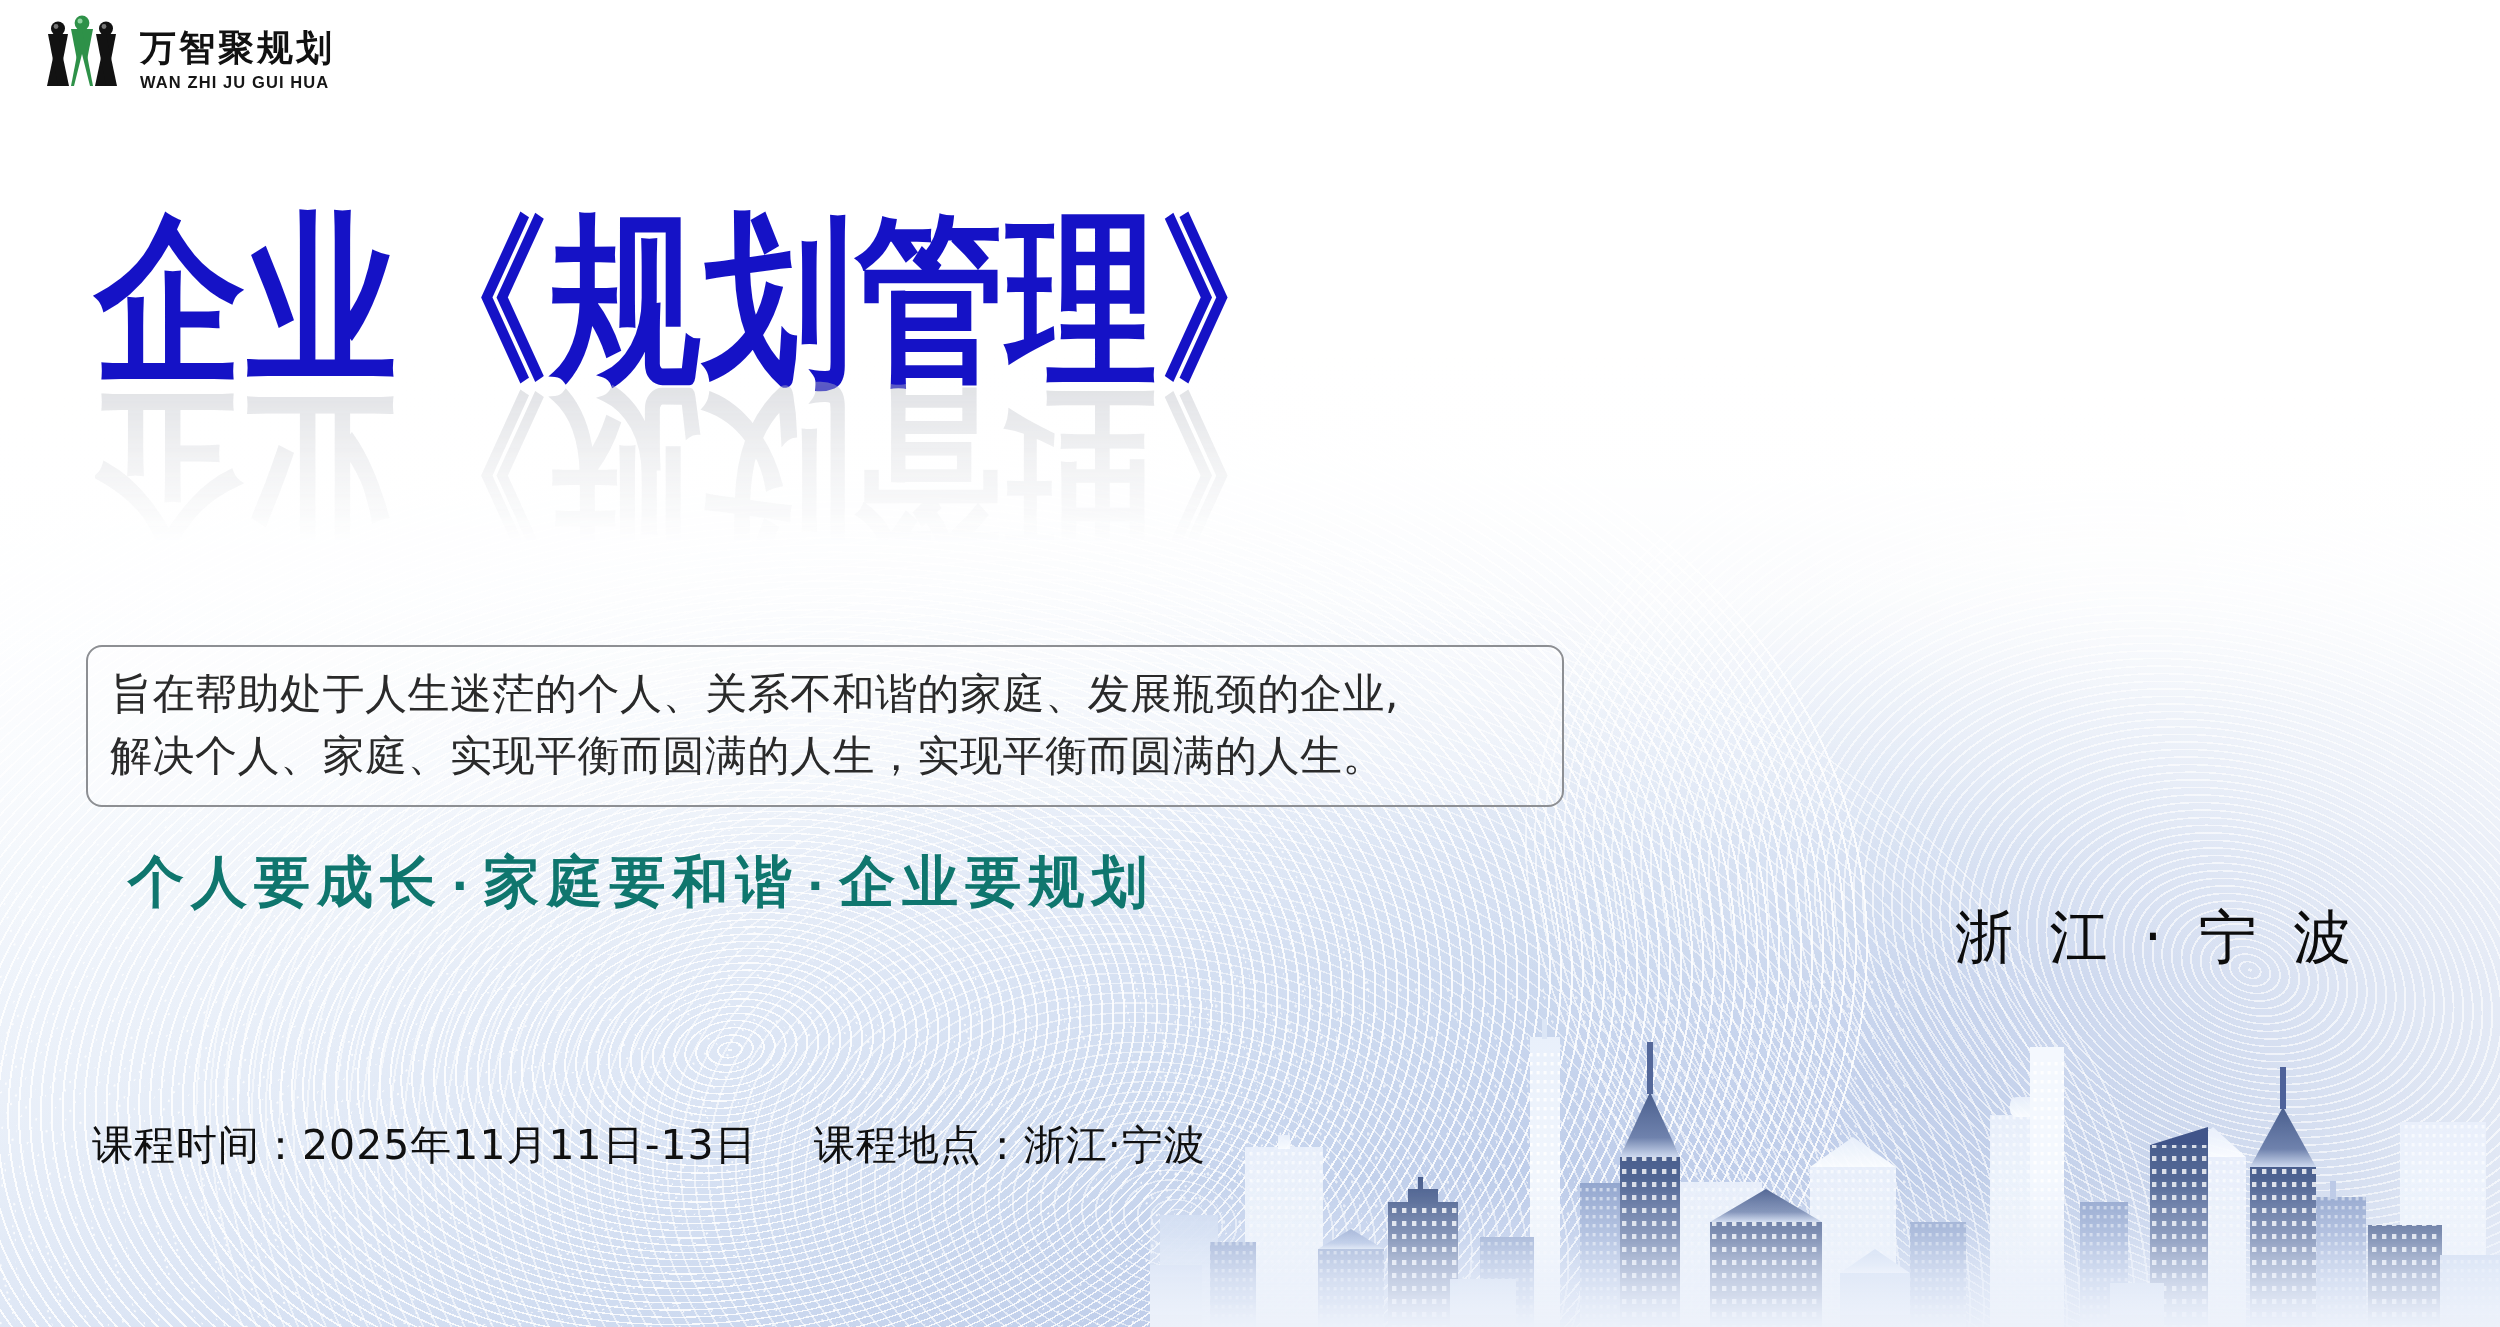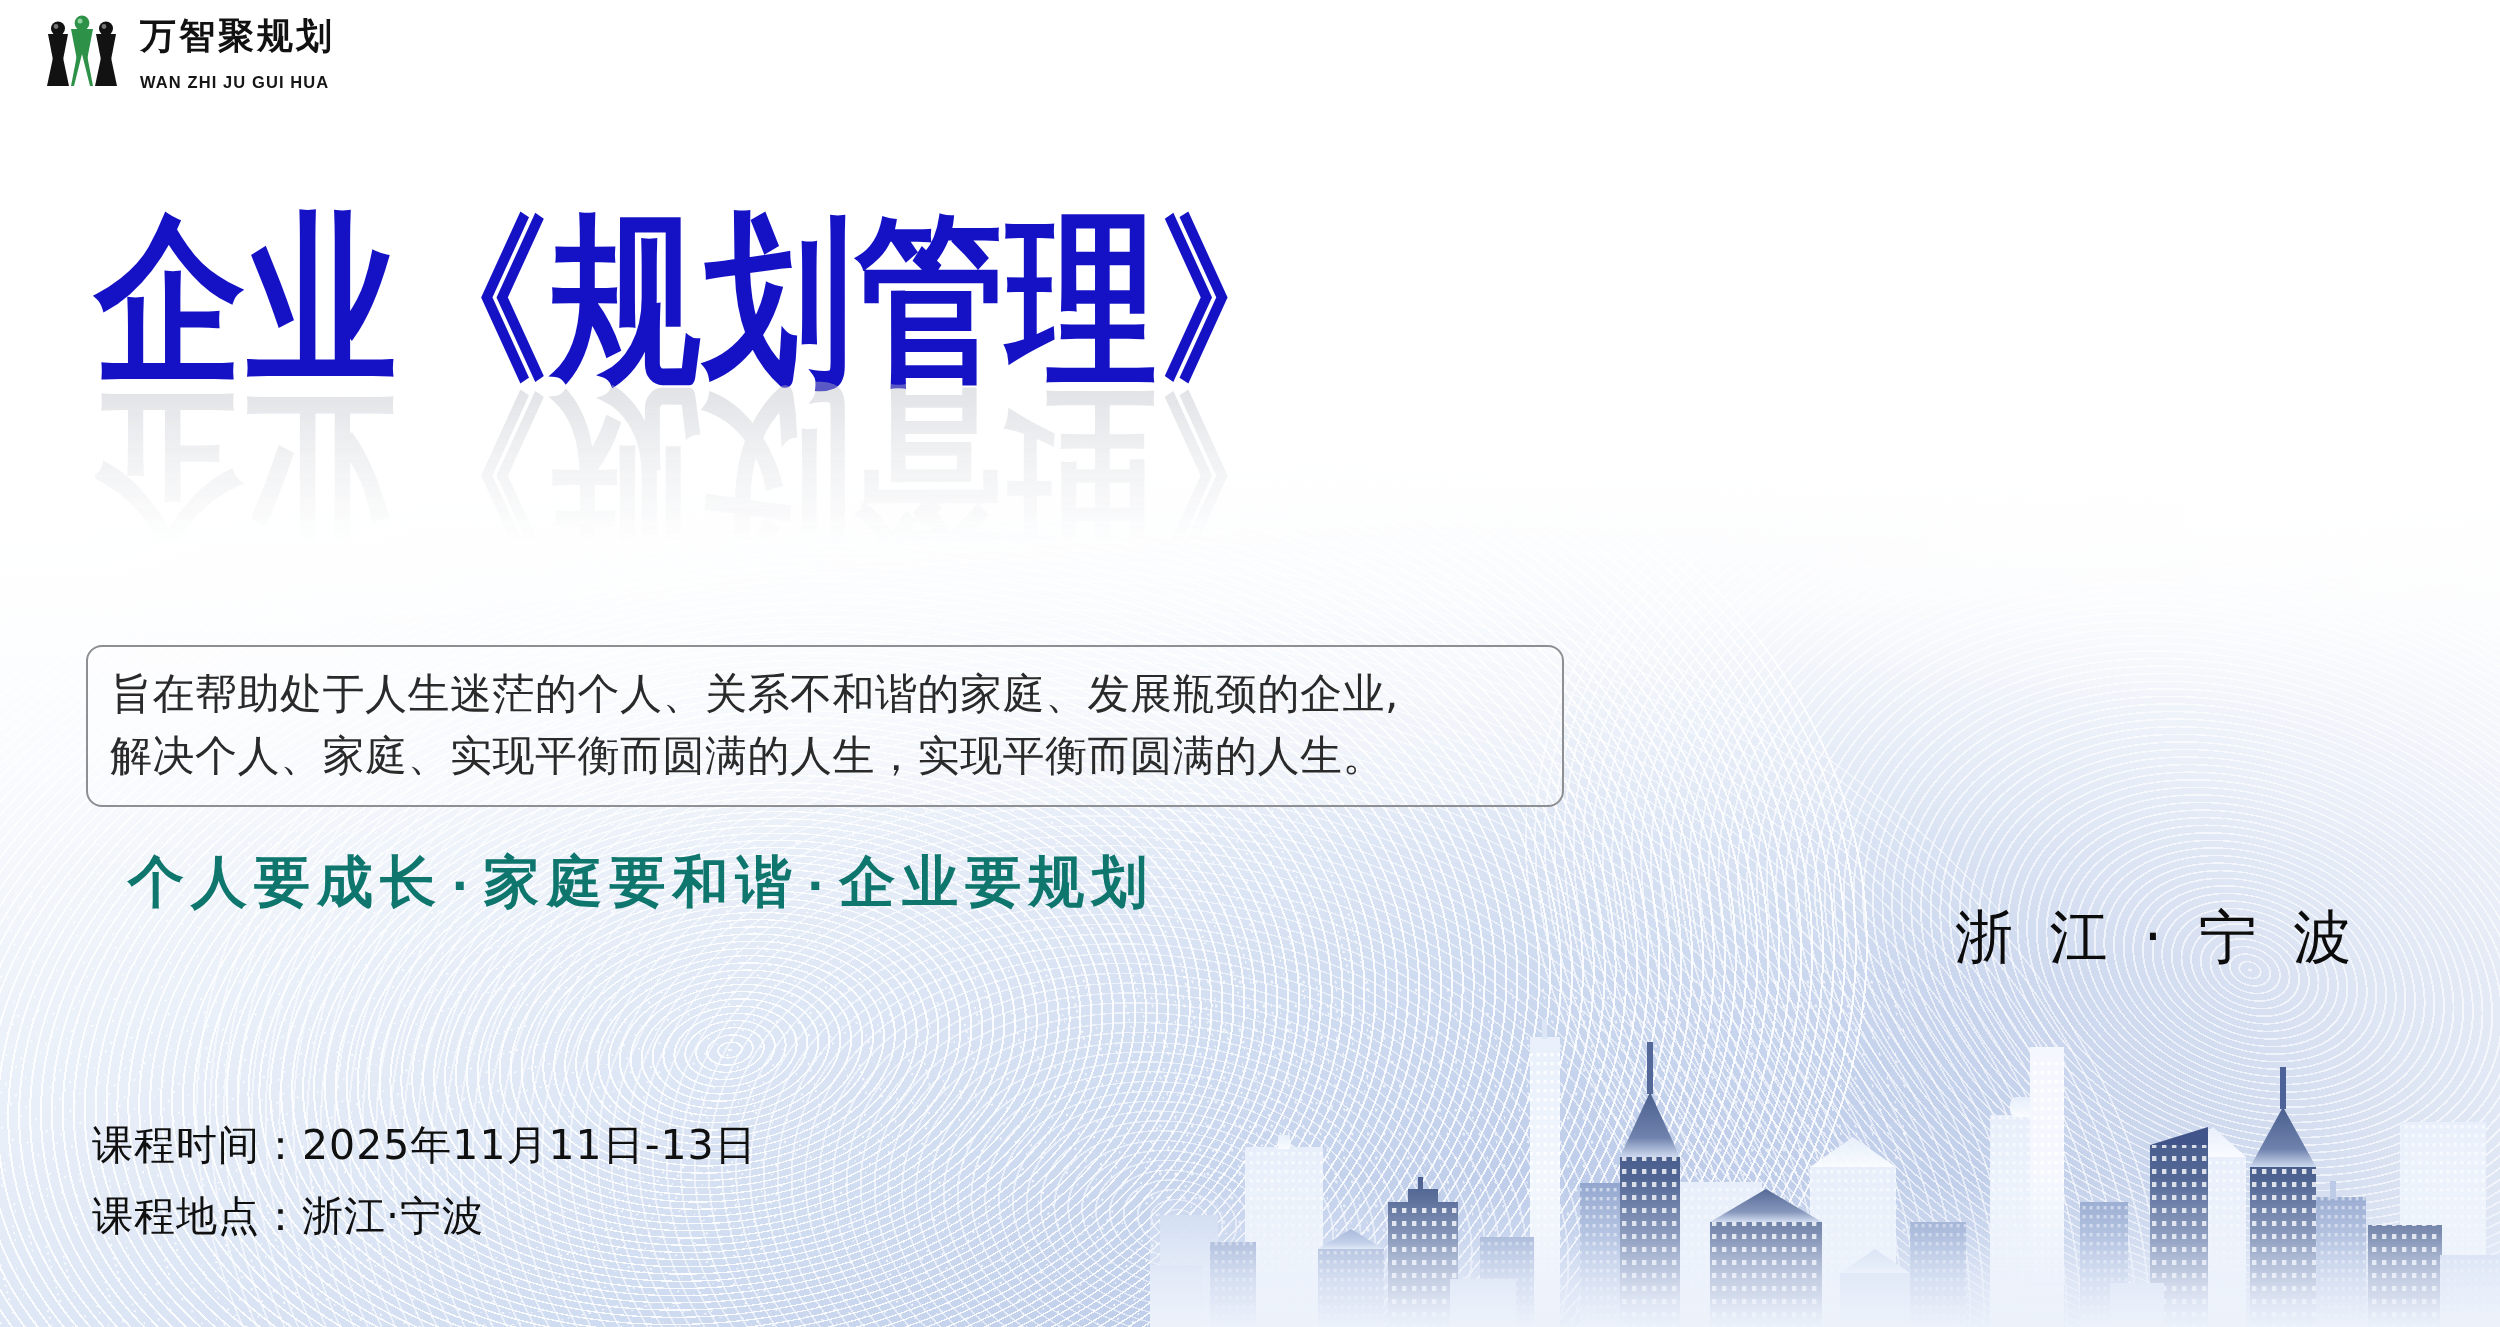--- a/index.html
+++ b/index.html
@@ -146,21 +146,21 @@
   }
   .logo-mark { width: 88px; height: 76px; display: block; }
   .logo-text-col { display: flex; flex-direction: column; line-height: 1; }
   .logo-cn {
     font-size: 36px; font-weight: 700; color: #111;
     letter-spacing: 3px;
     font-family: "DejaVu Serif", "Liberation Serif", serif;
   }
   .logo-py {
     font-size: 16.5px; font-weight: 700; color: #161616;
-    letter-spacing: 1.1px; margin-top: 21px;
+    letter-spacing: 1.1px; margin-top: 9px;
   }
 
   
   .title-block {
     position: absolute;
     left: 95px; top: 192px;
     width: 1560px;
   }
   .main-title {
     font-size: 150px;
@@ -219,21 +219,21 @@
     color: #0f766e;
     letter-spacing: 7px;
     white-space: nowrap;
     font-family: Liberation Mono, monospace;
   }
 
   
   .course-info {
     position: absolute;
     left: 92px; top: 1118px;
-    display: flex; flex-direction: column; gap: 16px;
+    display: flex; flex-direction: row; gap: 57px;
   }
   .course-line {
     font-size: 41px;
     color: #101010;
     letter-spacing: 1px;
     white-space: nowrap;
     font-family: "DejaVu Sans", "Liberation Sans", sans-serif;
   }
 
   

